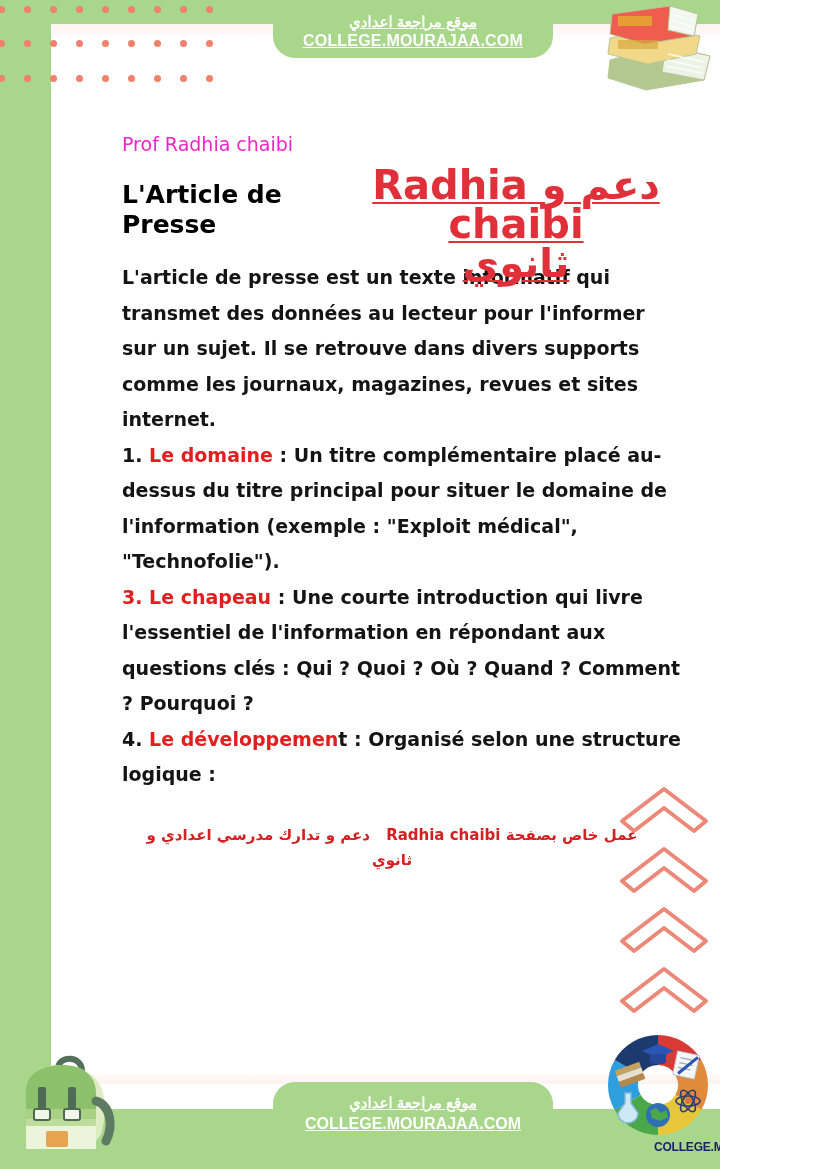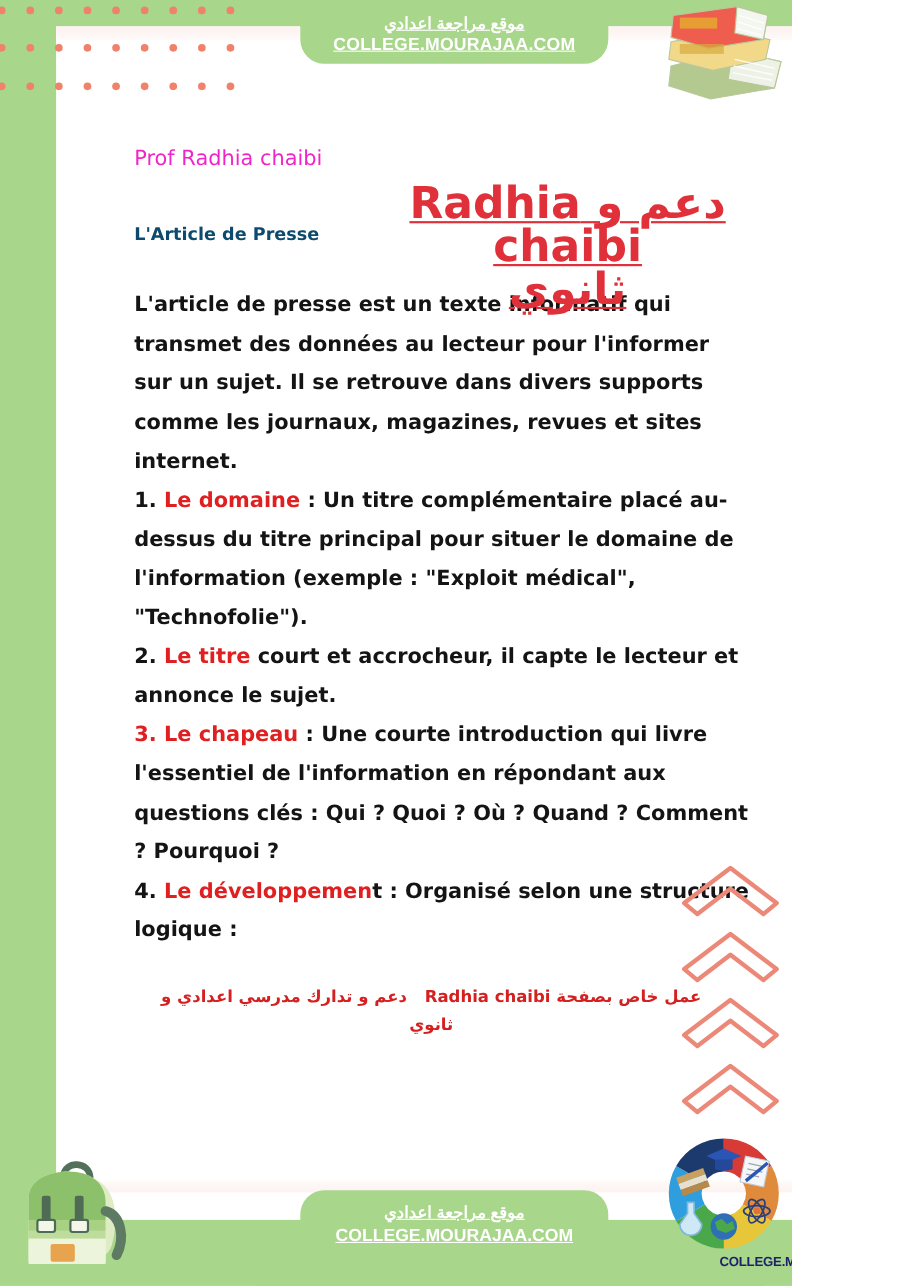--- a/index.html
+++ b/index.html
@@ -116,21 +116,21 @@
   }
   .c-black   { color:#141414; }
   .c-magenta { color:#f024c8; }
   .c-red     { color:#e02020; }
   .c-navy    { color:#1a1a8c; }
 
   .header-row { position:relative; height:128px; }
   .hdr-left { position:absolute; left:0; top:0; width:255px; }
   .hdr-left .l1 { font-size:19px; line-height:30px; font-weight:bold; }
   .hdr-left .l2 { font-size:19px; line-height:32px; font-weight:normal; color:#f024c8; }
-  .hdr-left .l3 { font-size:16px; line-height:30px; font-weight:bold; color:#0c4a6e; margin-top:38px; }
+  .hdr-left .l3 { font-size:25px; line-height:30px; font-weight:bold; color:#000000; margin-top:20px; }
 
   .hdr-right {
     position:absolute; left:228px; top:38px; width:332px;
     text-align:center; direction:rtl;
   }
   .stamp {
     color:#e0313a; font-size:40px; font-weight:bold;
     line-height:39px; text-decoration:underline;
     text-decoration-thickness:2px; text-underline-offset:3px;
   }
@@ -234,24 +234,20 @@
     </div>
 
     <div class="body-text">
       <div class="para c-black">L'article de presse est un texte informatif qui transmet des données au lecteur pour l'informer sur un sujet. Il se retrouve dans divers supports comme les journaux, magazines, revues et sites internet.</div>
 
       <div class="para">
         <span class="c-black">1.</span>
         <span class="c-red">Le domaine</span><span class="c-black"> : Un titre complémentaire placé au-dessus du titre principal pour situer le domaine de l'information (exemple : "Exploit médical", "Technofolie").</span>
       </div>
 
-      <div class="para">
-        <span class="c-black">2.</span>
-        <span class="c-red">Le titre</span><span class="c-black"> court et accrocheur, il capte le lecteur et annonce le sujet.</span>
-      </div>
 
       <div class="para">
         <span class="c-red">3.</span>
         <span class="c-red">Le chapeau</span><span class="c-black"> : Une courte introduction qui livre l'essentiel de l'information en répondant aux questions clés : Qui ? Quoi ? Où ? Quand ? Comment ? Pourquoi ?</span>
       </div>
 
       <div class="para">
         <span class="c-black">4.</span>
         <span class="c-red">Le développemen</span><span class="c-black">t</span><span class="c-black"> : Organisé selon une structure logique :</span>
       </div>

